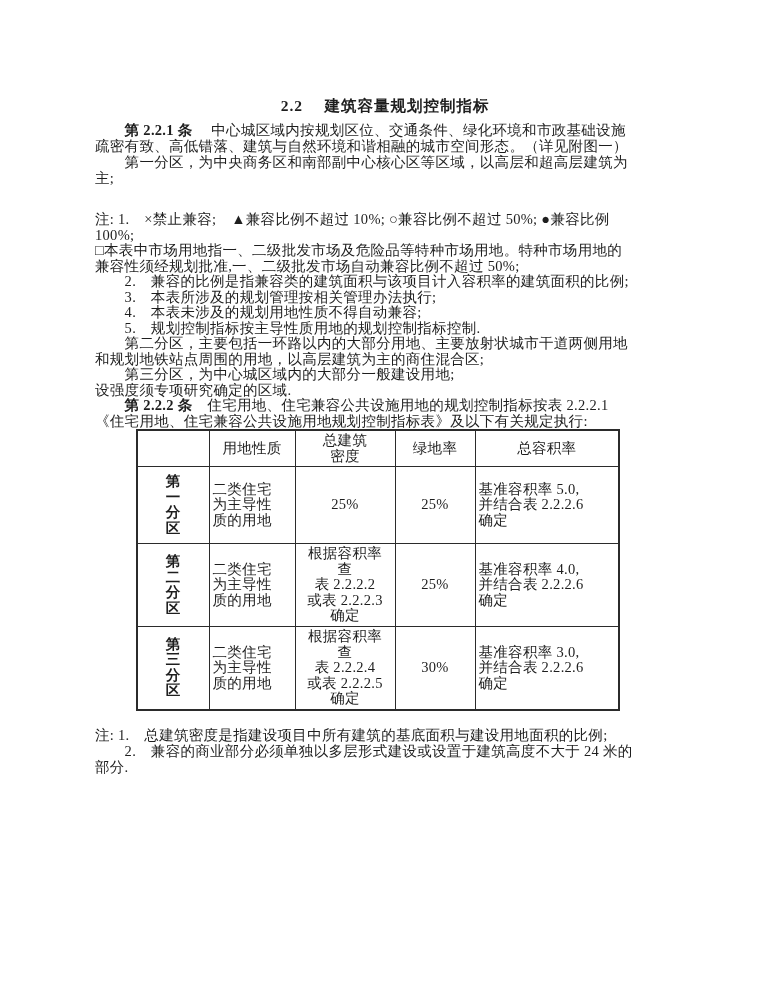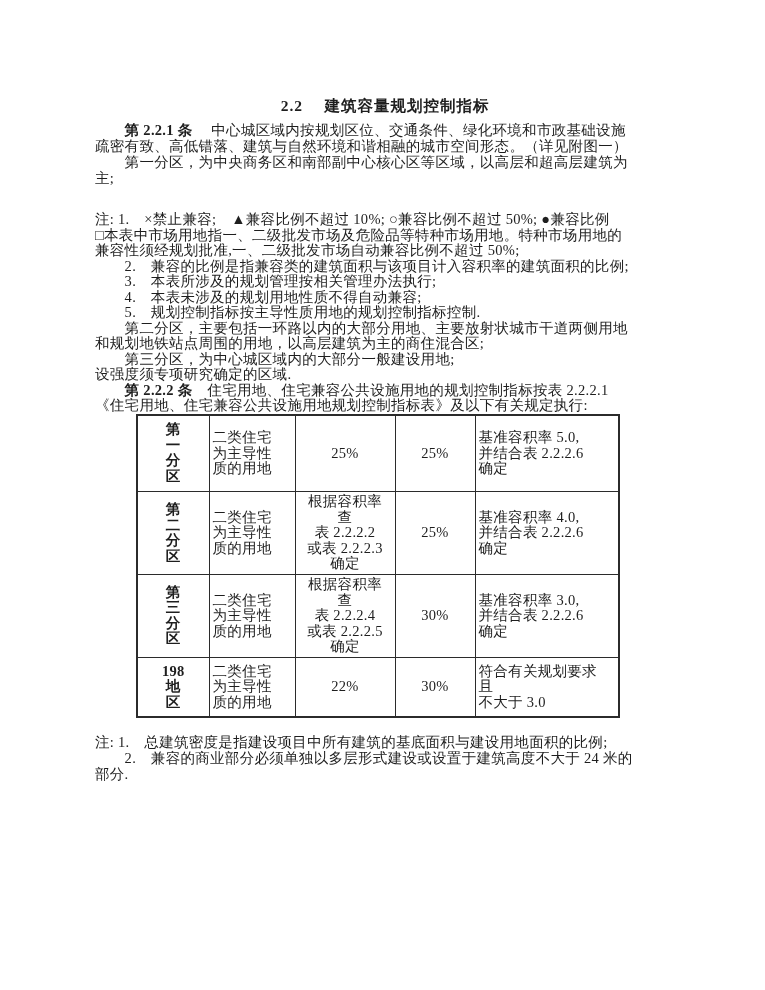--- a/index.html
+++ b/index.html
@@ -83,20 +83,21 @@
       <p class="line">　　<span class="bold-term">第 2.2.1 条</span><span>　 中心城区域内按规划区位、交通条件、绿化环境和市政基础设施</span></p>
       <p class="line">疏密有致、高低错落、建筑与自然环境和谐相融的城市空间形态。（详见附图一）</p>
       <p class="line">　　第一分区，为中央商务区和南部副中心核心区等区域，以高层和超高层建筑为</p>
       <p class="line">主;</p>
     </div>
 
     <div class="gap1"></div>
 
     <div class="notes">
       <p class="line">注: 1.　×禁止兼容;　▲兼容比例不超过 10%; ○兼容比例不超过 50%; ●兼容比例</p>
+      <p class="line">100%;</p>
       <p class="line">□本表中市场用地指一、二级批发市场及危险品等特种市场用地。特种市场用地的</p>
       <p class="line">兼容性须经规划批准,一、二级批发市场自动兼容比例不超过 50%;</p>
       <p class="line">　　2.　兼容的比例是指兼容类的建筑面积与该项目计入容积率的建筑面积的比例;</p>
       <p class="line">　　3.　本表所涉及的规划管理按相关管理办法执行;</p>
       <p class="line">　　4.　本表未涉及的规划用地性质不得自动兼容;</p>
       <p class="line">　　5.　规划控制指标按主导性质用地的规划控制指标控制.</p>
       <p class="line">　　第二分区，主要包括一环路以内的大部分用地、主要放射状城市干道两侧用地</p>
       <p class="line">和规划地铁站点周围的用地，以高层建筑为主的商住混合区;</p>
       <p class="line">　　第三分区，为中心城区域内的大部分一般建设用地;</p>
       <p class="line">设强度须专项研究确定的区域.</p>
@@ -107,20 +108,28 @@
 
     <table class="indicator">
       <colgroup>
         <col style="width:72px">
         <col style="width:86px">
         <col style="width:100px">
         <col style="width:80px">
         <col style="width:144px">
       </colgroup>
       <tbody>
+          <tr class="h-row">
+        <td class="hdr"></td>
+        <td class="hdr">用地性质</td>
+        <td class="hdr">总建筑
+密度</td>
+        <td class="hdr">绿地率</td>
+        <td class="hdr">总容积率</td>
+      </tr>
       <tr class="r-1">
         <td class="zone">第
 一
 分
 区</td>
         <td class="landuse">二类住宅
 为主导性
 质的用地</td>
         <td class="density">25%</td>
         <td class="green">25%</td>
@@ -157,33 +166,20 @@
         <td class="density">根据容积率
 查
 表 2.2.2.4
 或表 2.2.2.5
 确定</td>
         <td class="green">30%</td>
         <td class="far">基准容积率 3.0,
 并结合表 2.2.2.6
 确定</td>
       </tr>
-      <tr class="r-4">
-        <td class="zone">198
-地
-区</td>
-        <td class="landuse">二类住宅
-为主导性
-质的用地</td>
-        <td class="density">22%</td>
-        <td class="green">30%</td>
-        <td class="far">符合有关规划要求
-且
-不大于 3.0</td>
-      </tr>
     </tbody>
       </table>
 
     <div class="gap2"></div>
 
     <div class="bottom-notes">
       <p class="line">注: 1.　总建筑密度是指建设项目中所有建筑的基底面积与建设用地面积的比例;</p>
       <p class="line">　　2.　兼容的商业部分必须单独以多层形式建设或设置于建筑高度不大于 24 米的</p>
       <p class="line">部分.</p>
     </div>

